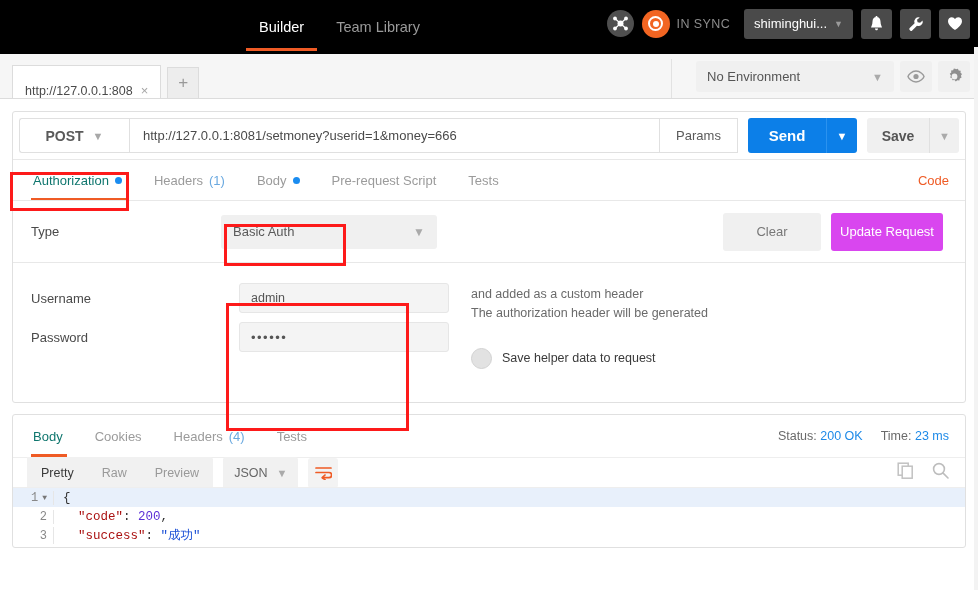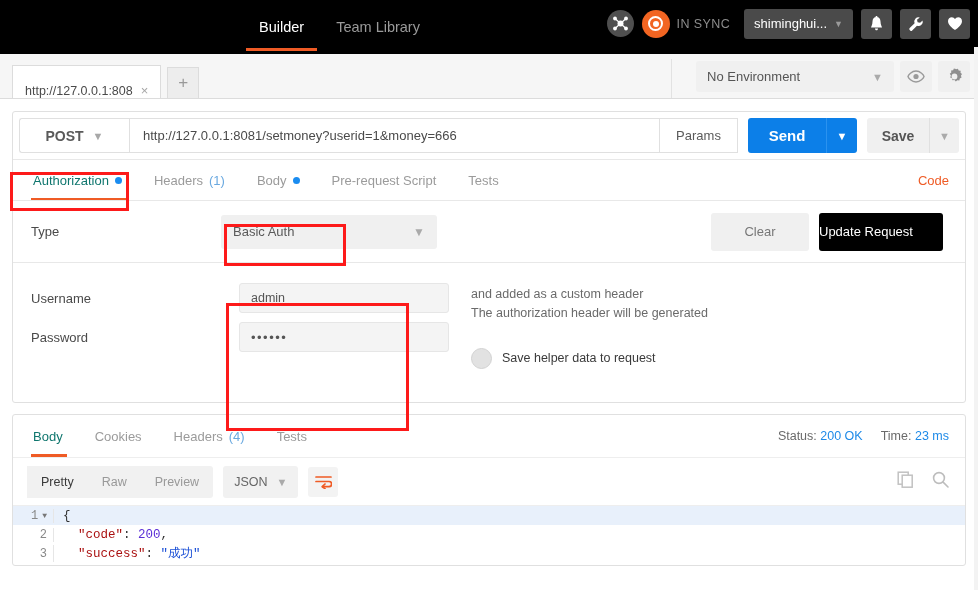--- a/index.html
+++ b/index.html
@@ -169,22 +169,22 @@
     padding: 0 12px; font-size: 13px; color: #5a5a5a; cursor: pointer;
   }
   .type-select .caret { color: #aaa; font-size: 12px; }
   .auth-actions { position: absolute; right: 22px; display: flex; gap: 10px; }
   .clear-btn {
     width: 98px; height: 38px; background: #f0f0f0; border-radius: 3px;
     display: flex; align-items: center; justify-content: center;
     font-size: 13px; color: #777; cursor: pointer;
   }
   .update-btn {
-    width: 124px; height: 38px; background: #000000; border-radius: 3px;
-    display: flex; align-items: center; 
+    width: 112px; height: 38px; background: #d946ef; border-radius: 3px;
+    display: flex; align-items: center; justify-content: center;
     font-size: 13px; color: #fff; cursor: pointer;
   }
 
   
   .creds {
     border-top: 1px solid #e8e8e8; padding: 20px 18px 26px 18px;
     display: flex; min-height: 140px;
   }
   .creds-left { width: 440px; }
   .cred-row { display: flex; align-items: center; margin-bottom: 9px; }
@@ -212,21 +212,21 @@
   }
   .resp-tabs {
     height: 42px; display: flex; align-items: center;
     padding-left: 14px; position: relative;
   }
   .resp-status {
     position: absolute; right: 16px; display: flex; gap: 18px; font-size: 12.5px; color: #6a6a6a;
   }
   .resp-status b { font-weight: normal; color: #1e8ae8; }
   .resp-toolbar {
-    height: 48px; border-top: 1px solid #eee; display: flex;
+    height: 30px; border-top: 1px solid #eee; display: flex;
     align-items: center; padding: 0 14px; gap: 10px; position: relative;
   }
   .seg-group { display: flex; background: #f1f1f1; border-radius: 3px; height: 32px; }
   .seg {
     padding: 0 14px; display: flex; align-items: center;
     font-size: 12.5px; color: #999; cursor: pointer;
   }
   .seg.active { background: #f1f1f1; color: #3a3a3a; }
   .json-select {
     height: 32px; background: #f1f1f1; border-radius: 3px; display: flex;

